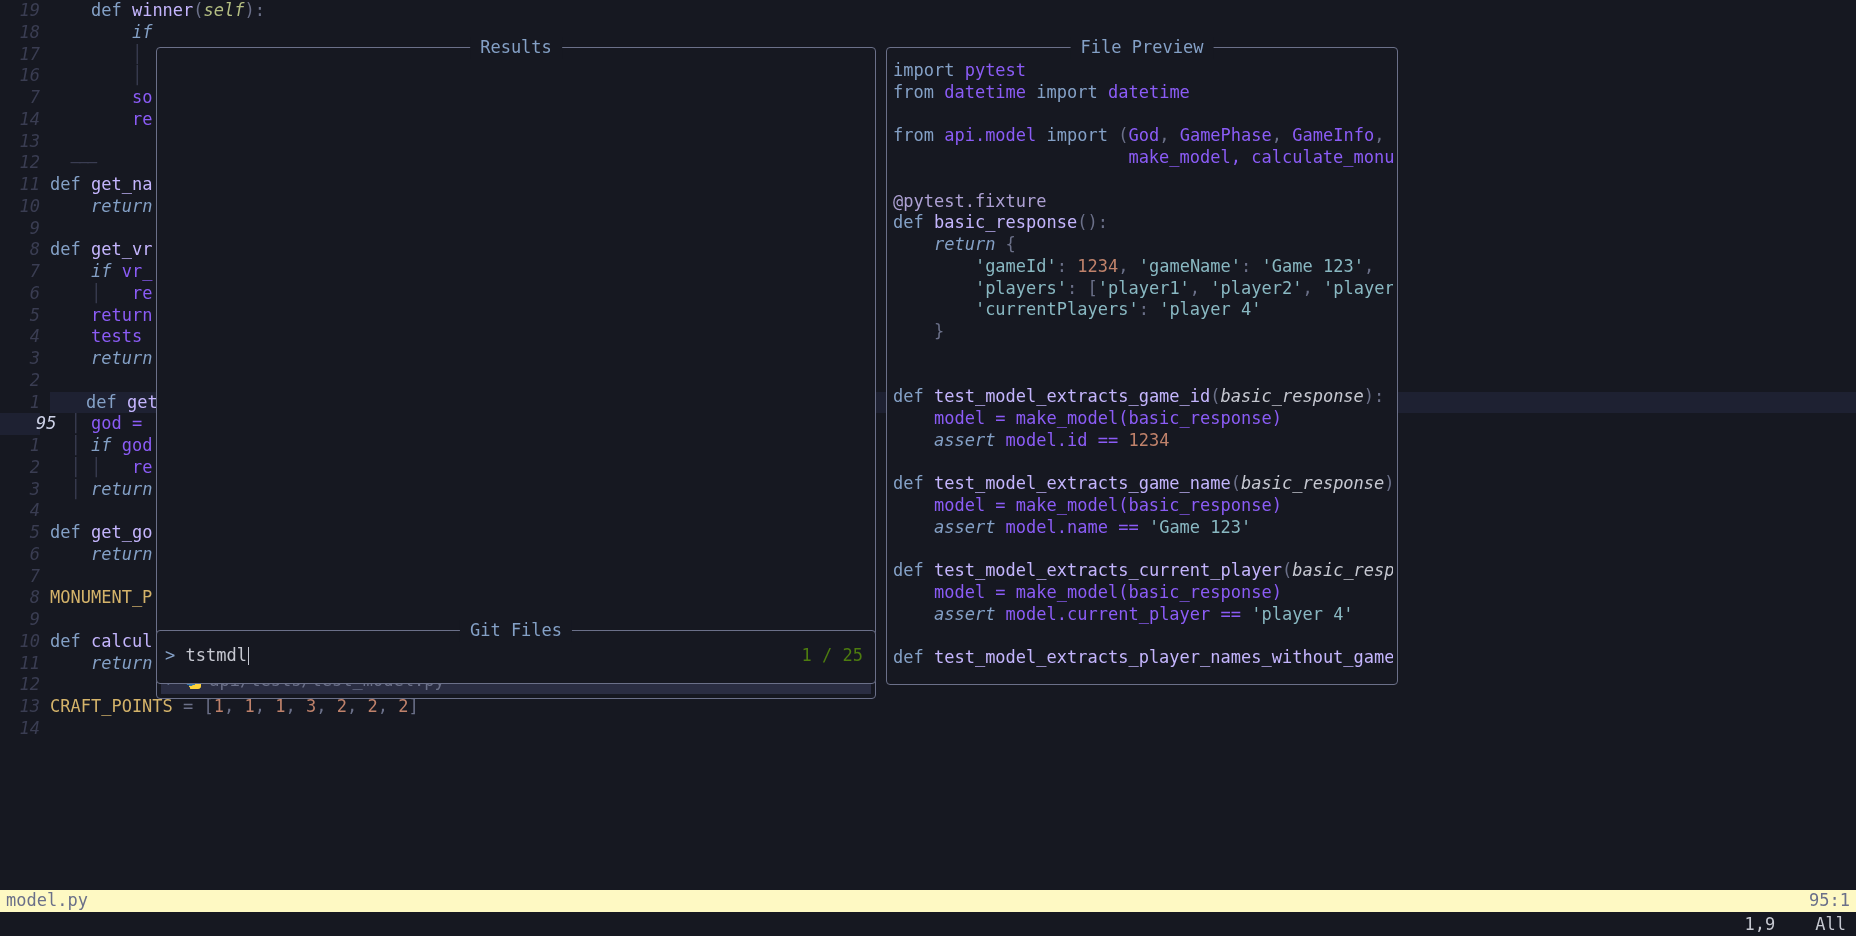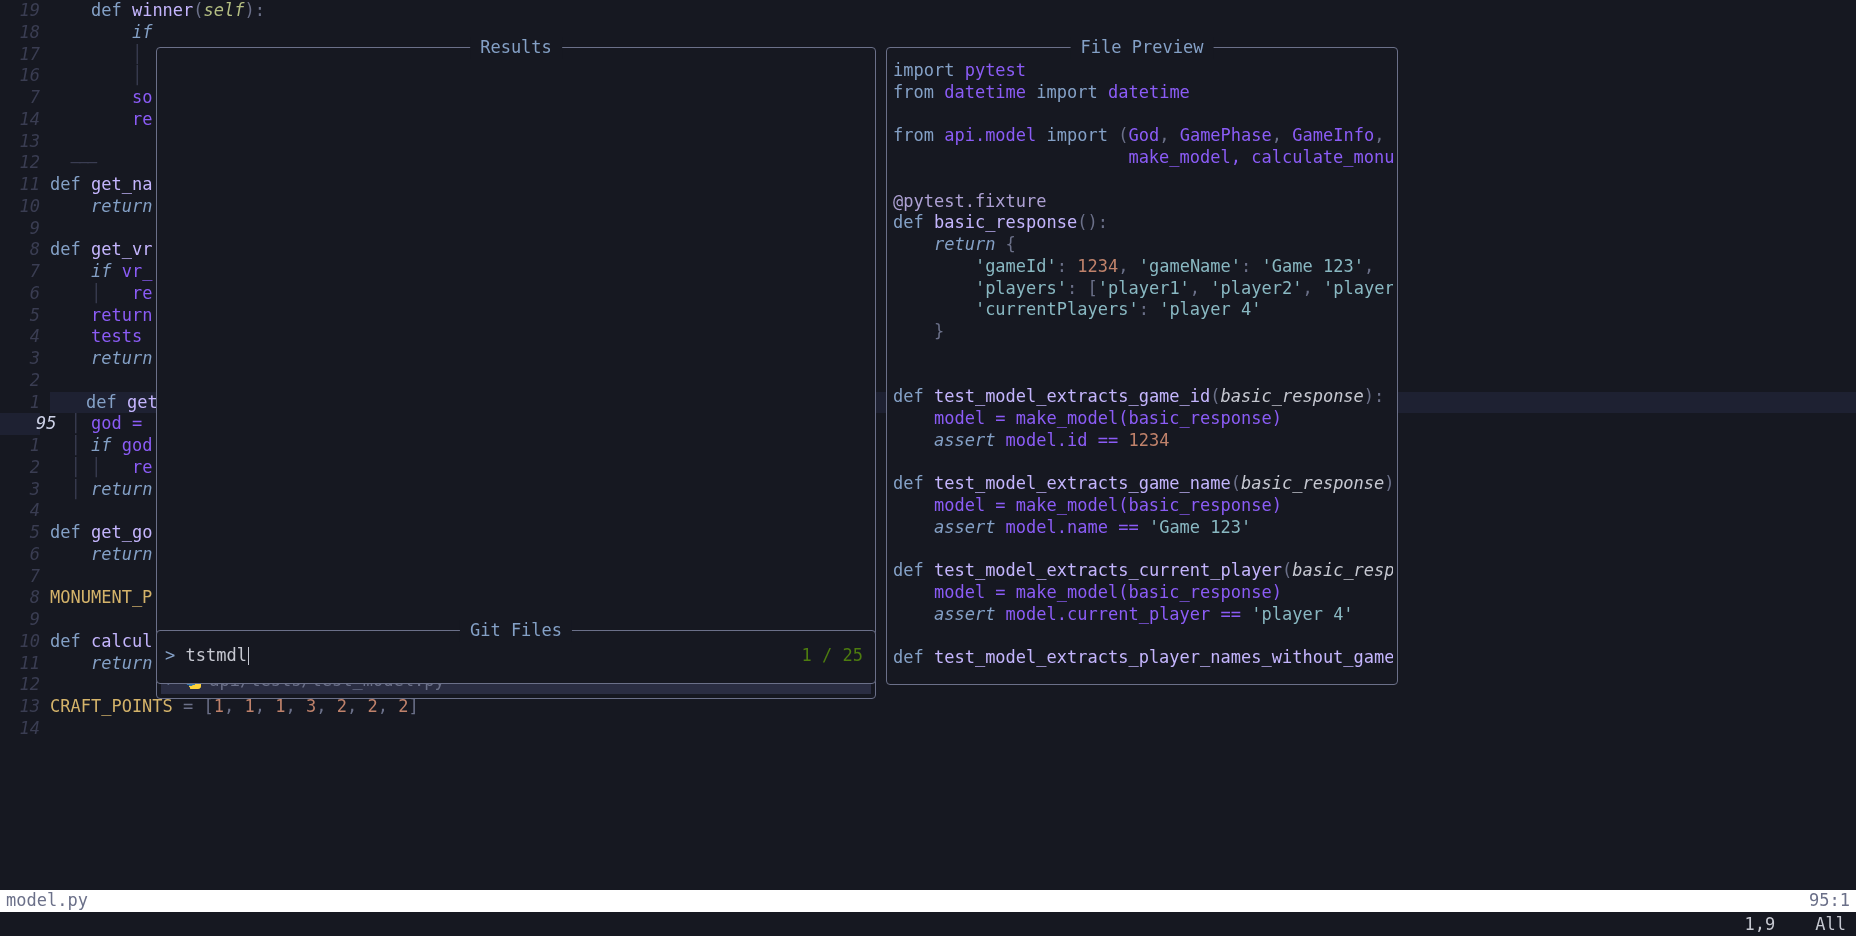--- a/index.html
+++ b/index.html
@@ -107,21 +107,21 @@
     left: 6px; top: 12px; right: 4px;
     white-space: pre;
     overflow: hidden;
     font-size: 17px;
     line-height: 21.75px;
   }
   .statusbar {
     position: absolute;
     left: 0; bottom: 24px; width: 100%;
     height: 22px;
-    background: #ffffff;
+    background: #fef9c3;
     color: #6b7089;
     display: flex;
     align-items: flex-start;
     padding: 0 6px;
   }
   .statusbar .right { margin-left: auto; }
   .ruler {
     position: absolute;
     right: 0; bottom: 0; width: 100%;
     height: 22px;

